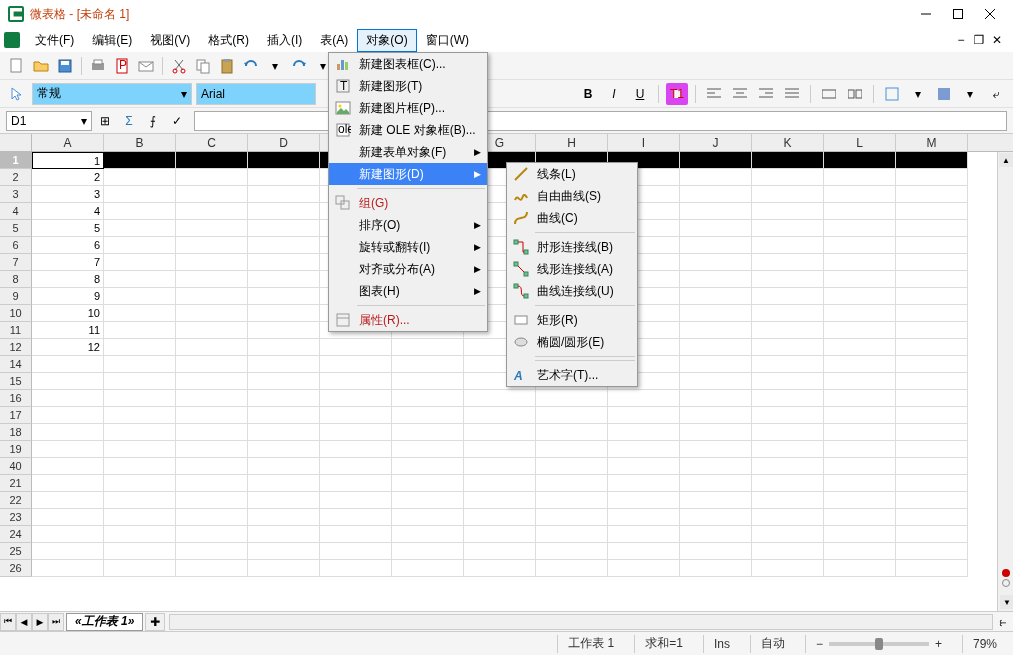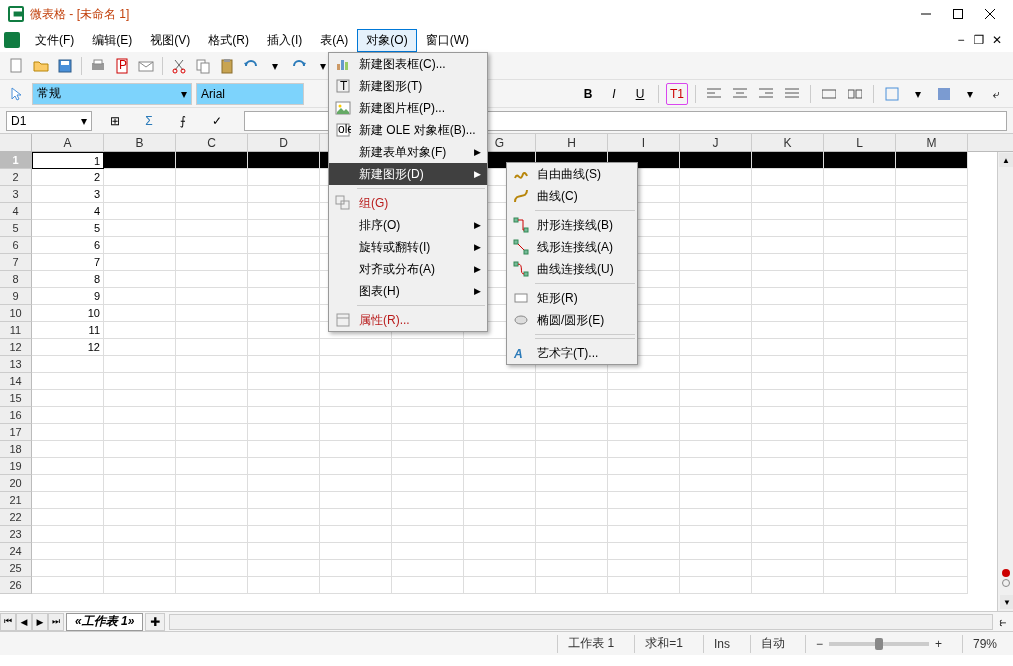--- a/index.html
+++ b/index.html
@@ -16,21 +16,21 @@
 .menubar .it { padding:3px 9px; cursor:pointer; }
 .menubar .it.active { background:#e5f1fb; border:1px solid #0078d7; padding:2px 8px; }
 .menubar .mdi-controls { margin-left:auto; display:flex; gap:2px; padding-right:4px; }
 .menubar .mdi-btn { width:16px;height:14px;display:flex;align-items:center;justify-content:center;cursor:pointer; }
 .toolbar { height:28px; display:flex; align-items:center; padding:2px 6px; gap:2px; border-bottom:1px solid #e0e0e0; background:#f5f5f5; }
 .tb-btn { width:22px;height:22px;display:flex;align-items:center;justify-content:center;cursor:pointer;border-radius:2px; }
 .tb-sep { width:1px;height:18px;background:#ccc;margin:0 3px; }
 .toolbar2 { height:28px; display:flex; align-items:center; padding:2px 6px; gap:4px; border-bottom:1px solid #e0e0e0; background:#f5f5f5; }
 .combo { height:22px; border:1px solid #ccc; background:#7dd3fc; display:flex; align-items:center; padding:0 4px; }
 .combo .chev { margin-left:auto; }
-.formula-bar { height:26px; display:flex; align-items:center; padding:2px 6px; gap:12px; border-bottom:1px solid #ccc; background:#f5f5f5; }
+.formula-bar { height:26px; display:flex; align-items:center; padding:2px 6px; gap:2px; border-bottom:1px solid #ccc; background:#f5f5f5; }
 .cellref { width:86px; height:20px; border:1px solid #aaa; background:#fff; padding:0 4px; display:flex; align-items:center; }
 .fbtn { width:22px;height:20px;display:flex;align-items:center;justify-content:center;cursor:pointer; }
 .fx-input { flex:1; height:20px; border:1px solid #aaa; background:#fff; margin-left:4px; }
 .grid-wrap { position:relative; height:459px; display:flex; }
 .colhdrs { height:18px; display:flex; background:#eee; border-bottom:1px solid #bbb; }
 .corner { width:32px;height:18px;background:#eee;border-right:1px solid #bbb;border-bottom:1px solid #bbb; }
 .ch { width:72px;height:18px;display:flex;align-items:center;justify-content:center;border-right:1px solid #ccc;color:#333; }
 .row { height:17px; display:flex; }
 .rh { width:32px;height:17px;display:flex;align-items:center;justify-content:center;border-bottom:1px solid #ccc;border-right:1px solid #bbb;background:#eee;color:#333;font-size:11px; }
 .rh.sel { background:#bbb;color:#fff;font-weight:bold; }
@@ -46,21 +46,21 @@
 .newtab { width:20px;height:18px;border:1px solid #ccc;background:#f0f0f0;display:flex;align-items:center;justify-content:center;margin-left:2px;cursor:pointer; }
 .hscroll { flex:1;height:16px;background:#f0f0f0;border:1px solid #ccc;margin-left:4px; }
 .statusbar { height:24px;display:flex;align-items:center;background:#f5f5f5;border-top:1px solid #ccc;padding:0 6px;gap:10px;color:#333; }
 .statusbar .sec { padding:0 10px; border-left:1px solid #ccc; height:18px; display:flex; align-items:center; }
 .statusbar .spacer { flex:1; }
 .zoom-slider { width:100px;height:4px;background:#ccc;position:relative;margin:0 6px; }
 .zoom-slider::after { content:"";position:absolute;left:50%;top:-4px;width:8px;height:12px;background:#888;border-radius:2px;transform:translateX(-50%); }
 
 .menu { position:absolute; background:#f0f0f0; border:1px solid #999; box-shadow:2px 2px 4px rgba(0,0,0,0.3); z-index:100; }
 .menu-item { height:22px;display:flex;align-items:center;padding:0 24px 0 30px;position:relative;cursor:pointer;white-space:nowrap; }
-.menu-item.hl { background:#404040;color:#fff; }
+.menu-item.hl { background:#3b82f6;color:#fff; }
 .menu-item.disabled { color:#b91c1c; }
 .menu-item .arrow { position:absolute;right:6px;font-size:9px; }
 .menu-item .micon { position:absolute;left:6px;width:16px;height:16px;display:flex;align-items:center;justify-content:center; }
 .menu-sep { height:1px;background:#ccc;margin:3px 2px 3px 28px; }
 .u { text-decoration:underline; }
 svg { display:block; }
 </style>
 </head>
 <body>
 
@@ -181,35 +181,35 @@
 <div class="toolbar2">
   <div class="tb-btn">
       <svg width="16" height="16">
         <path d="M3 2l0 11 3-3 2 4 2-1-2-4 4 0z" fill="#fff" stroke="#4A90D9"></path>
       </svg>
     </div>
   <div class="combo" style="width:160px">
       <span>常规</span>
       <span class="chev">▾</span>
     </div>
-  <div class="combo" style="width:108px">
+  <div class="combo" style="width:120px">
       <span>Arial</span>
     </div>
   <div style="flex:1"></div>
   <div class="tb-btn">
       <b>B</b>
     </div>
   <div class="tb-btn">
       <i>I</i>
     </div>
   <div class="tb-btn">
       <span class="u">U</span>
     </div>
   <div class="tb-sep"></div>
-  <div class="tb-btn" style="border:1px solid #d946ef;color:#C00">T1</div>
+  <div class="tb-btn" style="border:7px solid #d946ef;color:#C00">T1</div>
   <div class="tb-sep"></div>
   <div class="tb-btn">
       <svg width="14" height="14">
         <line x1="0" y1="2" x2="14" y2="2" stroke="#555"></line>
         <line x1="0" y1="6" x2="8" y2="6" stroke="#555"></line>
         <line x1="0" y1="10" x2="14" y2="10" stroke="#555"></line>
       </svg>
     </div>
   <div class="tb-btn">
       <svg width="14" height="14">
@@ -479,36 +479,20 @@
           <div class="cell"></div>
           <div class="cell"></div>
           <div class="cell"></div>
           <div class="cell"></div>
           <div class="cell"></div>
           <div class="cell"></div>
           <div class="cell"></div>
           <div class="cell"></div>
         </div>
         <div class="row">
-          <div class="rh">13</div>
-          <div class="cell"></div>
-          <div class="cell"></div>
-          <div class="cell"></div>
-          <div class="cell"></div>
-          <div class="cell"></div>
-          <div class="cell"></div>
-          <div class="cell"></div>
-          <div class="cell"></div>
-          <div class="cell"></div>
-          <div class="cell"></div>
-          <div class="cell"></div>
-          <div class="cell"></div>
-          <div class="cell"></div>
-        </div>
-        <div class="row">
           <div class="rh">14</div>
           <div class="cell"></div>
           <div class="cell"></div>
           <div class="cell"></div>
           <div class="cell"></div>
           <div class="cell"></div>
           <div class="cell"></div>
           <div class="cell"></div>
           <div class="cell"></div>
           <div class="cell"></div>
@@ -591,21 +575,21 @@
           <div class="cell"></div>
           <div class="cell"></div>
           <div class="cell"></div>
           <div class="cell"></div>
           <div class="cell"></div>
           <div class="cell"></div>
           <div class="cell"></div>
           <div class="cell"></div>
         </div>
         <div class="row">
-          <div class="rh">20</div>
+          <div class="rh">40</div>
           <div class="cell"></div>
           <div class="cell"></div>
           <div class="cell"></div>
           <div class="cell"></div>
           <div class="cell"></div>
           <div class="cell"></div>
           <div class="cell"></div>
           <div class="cell"></div>
           <div class="cell"></div>
           <div class="cell"></div>
@@ -832,20 +816,28 @@
         </svg>
       </span>
       <span>属性(R)...</span>
     </div>
   </div>
 
 <div class="menu" id="drawing-submenu" style="left:506px;top:162px;width:132px">
     <div class="menu-item">
       <span class="micon">
         <svg width="16" height="16">
+          <line x1="2" y1="14" x2="14" y2="2" stroke="#B8860B" stroke-width="2"></line>
+        </svg>
+      </span>
+      <span>线条(L)</span>
+    </div>
+    <div class="menu-item">
+      <span class="micon">
+        <svg width="16" height="16">
           <path d="M2 12c3-8 5 6 8-4 2-3 4 2 4 2" fill="none" stroke="#B8860B" stroke-width="2"></path>
         </svg>
       </span>
       <span>自由曲线(S)</span>
     </div>
     <div class="menu-item">
       <span class="micon">
         <svg width="16" height="16">
           <path d="M2 14C2 4 14 12 14 2" fill="none" stroke="#B8860B" stroke-width="2"></path>
         </svg>

